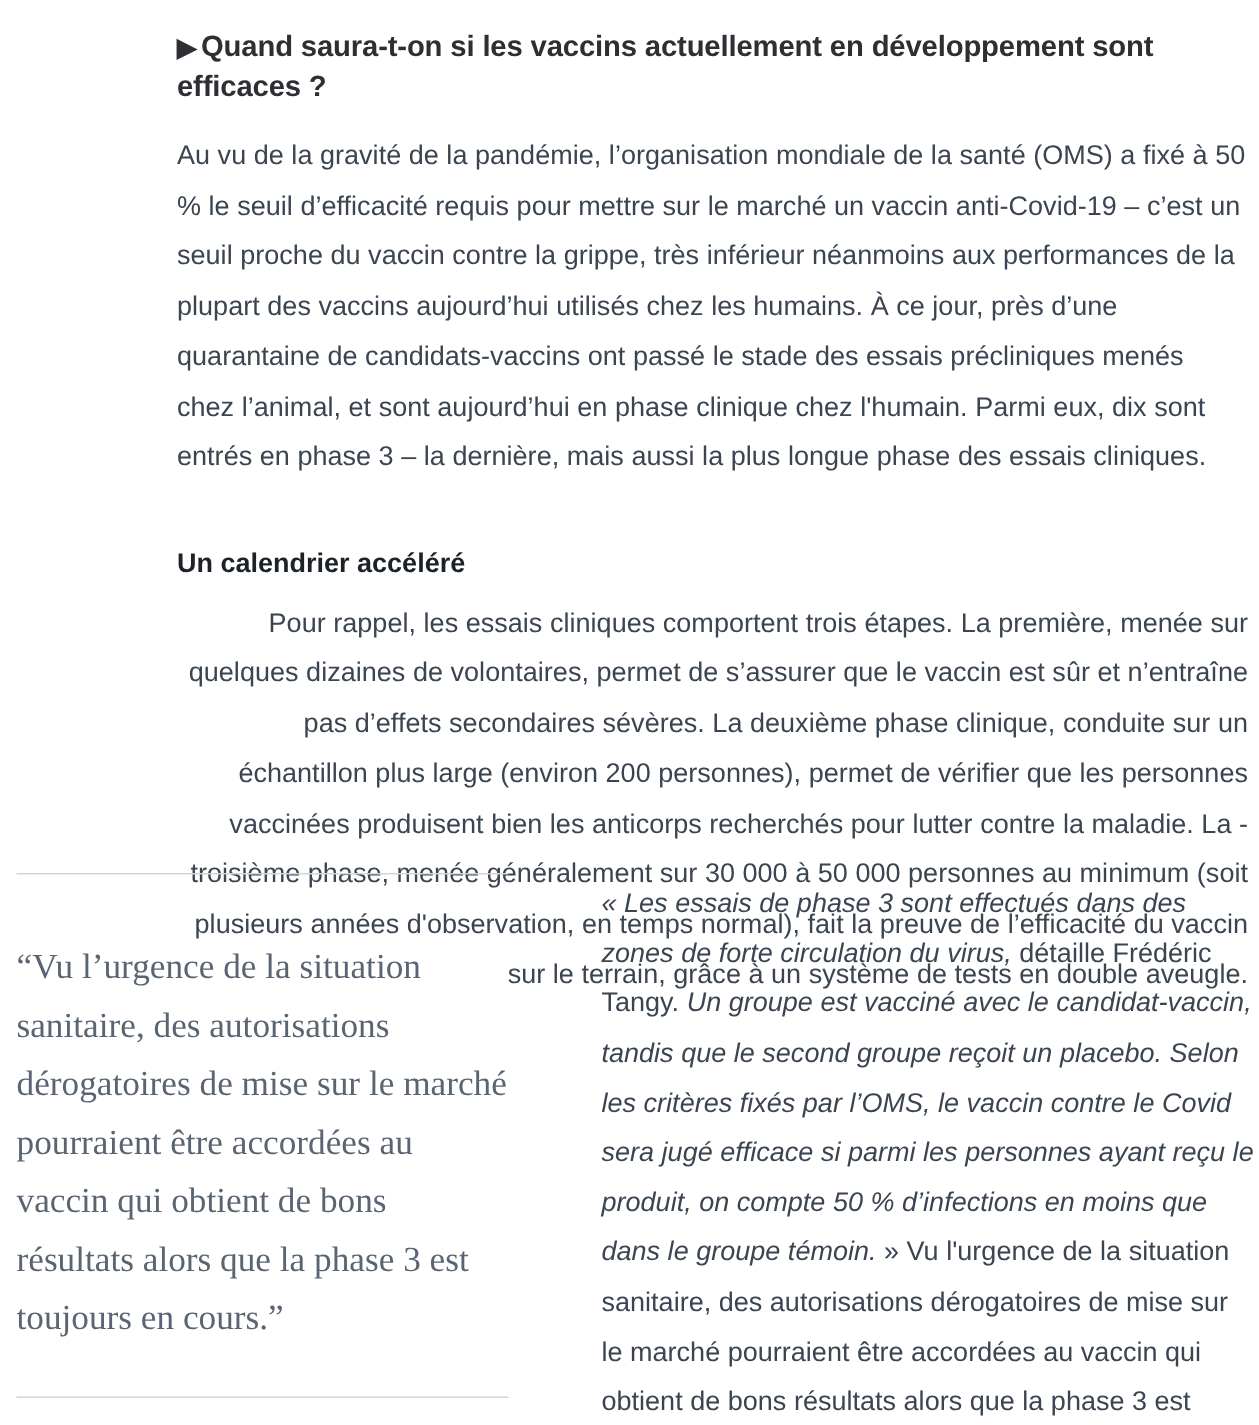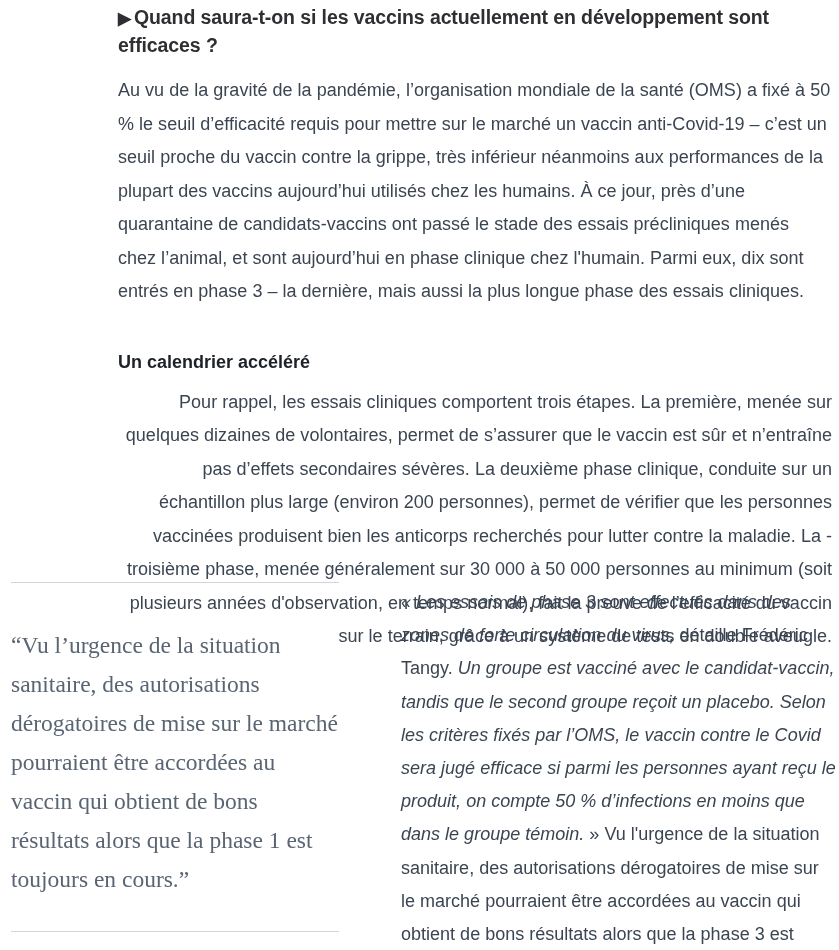--- a/index.html
+++ b/index.html
@@ -24,21 +24,21 @@
     width: 714px;
   }
 
   .section-heading {
     font-family: "Liberation Sans", sans-serif;
     font-size: 19.5px;
     font-weight: bold;
     color: #2d2f33;
     line-height: 26px;
     margin: 0;
-    padding-top: 4px;
+    padding-top: 18px;
     letter-spacing: -0.1px;
   }
   .section-heading .arrow-glyph {
     font-size: 17px;
     line-height: 26px;
     padding-right: 3px;
     color: #2d2f33;
   }
 
   .body-par {
@@ -125,20 +125,20 @@
 
   <h3 class="sub-heading">Un calendrier accéléré</h3>
 
   <p class="body-par">Pour rappel, les essais cliniques comportent trois étapes. La première, menée sur quelques dizaines de volontaires, permet de s’assurer que le vaccin est sûr et n’entraîne pas d’effets secondaires sévères. La deuxième phase clinique, conduite sur un échantillon plus large (environ 200 personnes), permet de vérifier que les personnes vaccinées produisent bien les anticorps recherchés pour lutter contre la maladie. La -troisième phase, menée généralement sur 30 000 à 50 000 personnes au minimum (soit plusieurs années d'observation, en temps normal), fait la preuve de l’efficacité du vaccin sur le terrain, grâce à un système de tests en double aveugle.</p>
 </div>
 
 <div class="bottom-area">
 
   <div class="pullquote-col">
     <hr class="rule rule-top">
-    <blockquote class="pullquote-text">“Vu l’urgence de la situation sanitaire, des autorisations dérogatoires de mise sur le marché pourraient être accordées au vaccin qui obtient de bons résultats alors que la phase 1 est toujours en cours.”</blockquote>
+    <blockquote class="pullquote-text">“Vu l’urgence de la situation sanitaire, des autorisations dérogatoires de mise sur le marché pourraient être accordées au vaccin qui obtient de bons résultats alors que la phase 3 est toujours en cours.”</blockquote>
   </div>
   <hr class="rule rule-bottom">
 
   <div class="aside-col">
     <p class="aside-par"><i>« Les essais de phase 3 sont effectués dans des zones de forte circulation du virus,</i><span> détaille Frédéric Tangy. </span><i>Un groupe est vacciné avec le candidat-vaccin, tandis que le second groupe reçoit un placebo. Selon les critères fixés par l’OMS, le vaccin contre le Covid sera jugé efficace si parmi les personnes ayant reçu le produit, on compte 50 % d’infections en moins que dans le groupe témoin.</i><span> » Vu l'urgence de la situation sanitaire, des autorisations dérogatoires de mise sur le marché pourraient être accordées au vaccin qui obtient de bons résultats alors que la phase 3 est toujours en cours… En laissant encore en suspens de nombreuses questions sur le virus.</span></p>
   </div>
 </div>
 
 </body></html>

